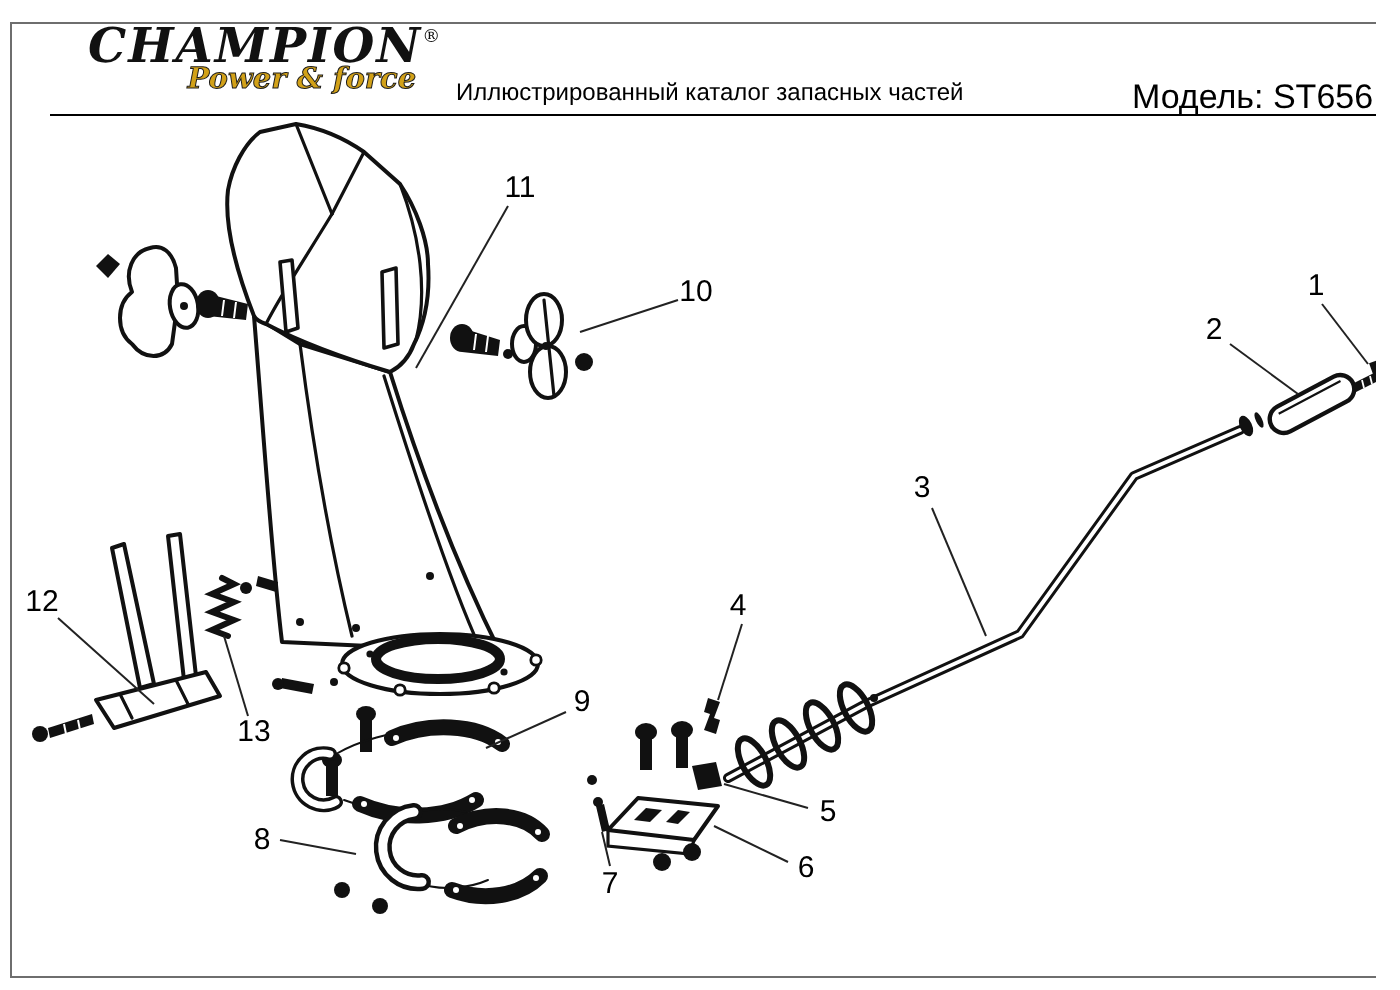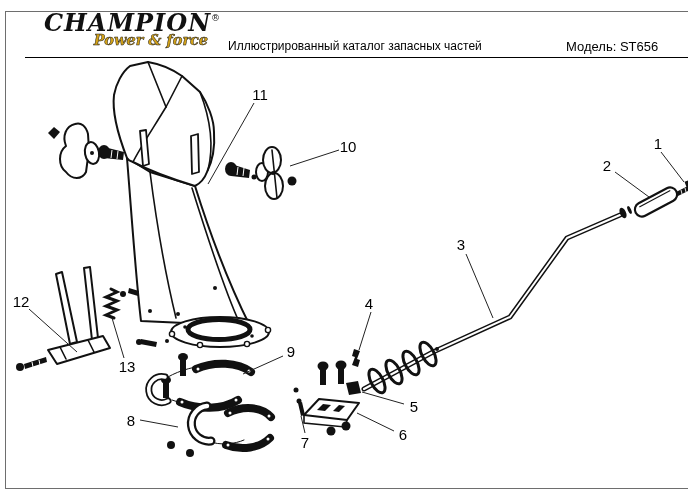--- a/index.html
+++ b/index.html
@@ -8,21 +8,21 @@
   .page-border{position:absolute;left:5px;top:11px;width:686px;height:478px;
         border:1.2px solid #6e6e6e;box-sizing:border-box;}
   .brand{position:absolute;left:44px;top:11px;line-height:1;}
   .brand-name{font-family:"DejaVu Serif",serif;font-style:italic;font-weight:bold;
         font-size:24px;letter-spacing:1px;color:#111;}
   .brand-reg{font-family:"DejaVu Serif",serif;font-size:9px;vertical-align:10px;}
   .brand-tagline{display:block;text-align:right;padding-right:12px;margin-top:-2px;
         font-family:"DejaVu Serif",serif;font-style:italic;font-weight:bold;
         font-size:14.5px;color:#d2a118;-webkit-text-stroke:0.5px #1a1a1a;}
   .doc-title{position:absolute;left:228px;top:39px;font-size:12px;color:#000;}
-  .doc-model{position:absolute;left:566px;top:39px;font-size:13px;color:#000;}
+  .doc-model{position:absolute;left:566px;top:39px;font-size:17px;color:#000;}
   .header-rule{position:absolute;left:25px;top:57px;width:667px;height:0;
         border-top:1.6px solid #000;}
   svg.diagram{position:absolute;left:0;top:0;}
   svg .outline{fill:#ffffff;stroke:#111;stroke-width:2;stroke-linejoin:round;}
   svg .thin{fill:none;stroke:#111;stroke-width:1.6;stroke-linecap:round;}
   svg .hair{fill:none;stroke:#111;stroke-width:1;stroke-linecap:round;}
   svg .solid{fill:#111;stroke:none;}
   svg .seg{fill:none;stroke:#111;stroke-width:8;stroke-linecap:round;}
   svg .segin{fill:none;stroke:#111;stroke-width:7;stroke-linecap:round;}
   svg .clipw{fill:none;stroke:#fff;stroke-width:3.5;stroke-linecap:round;}

